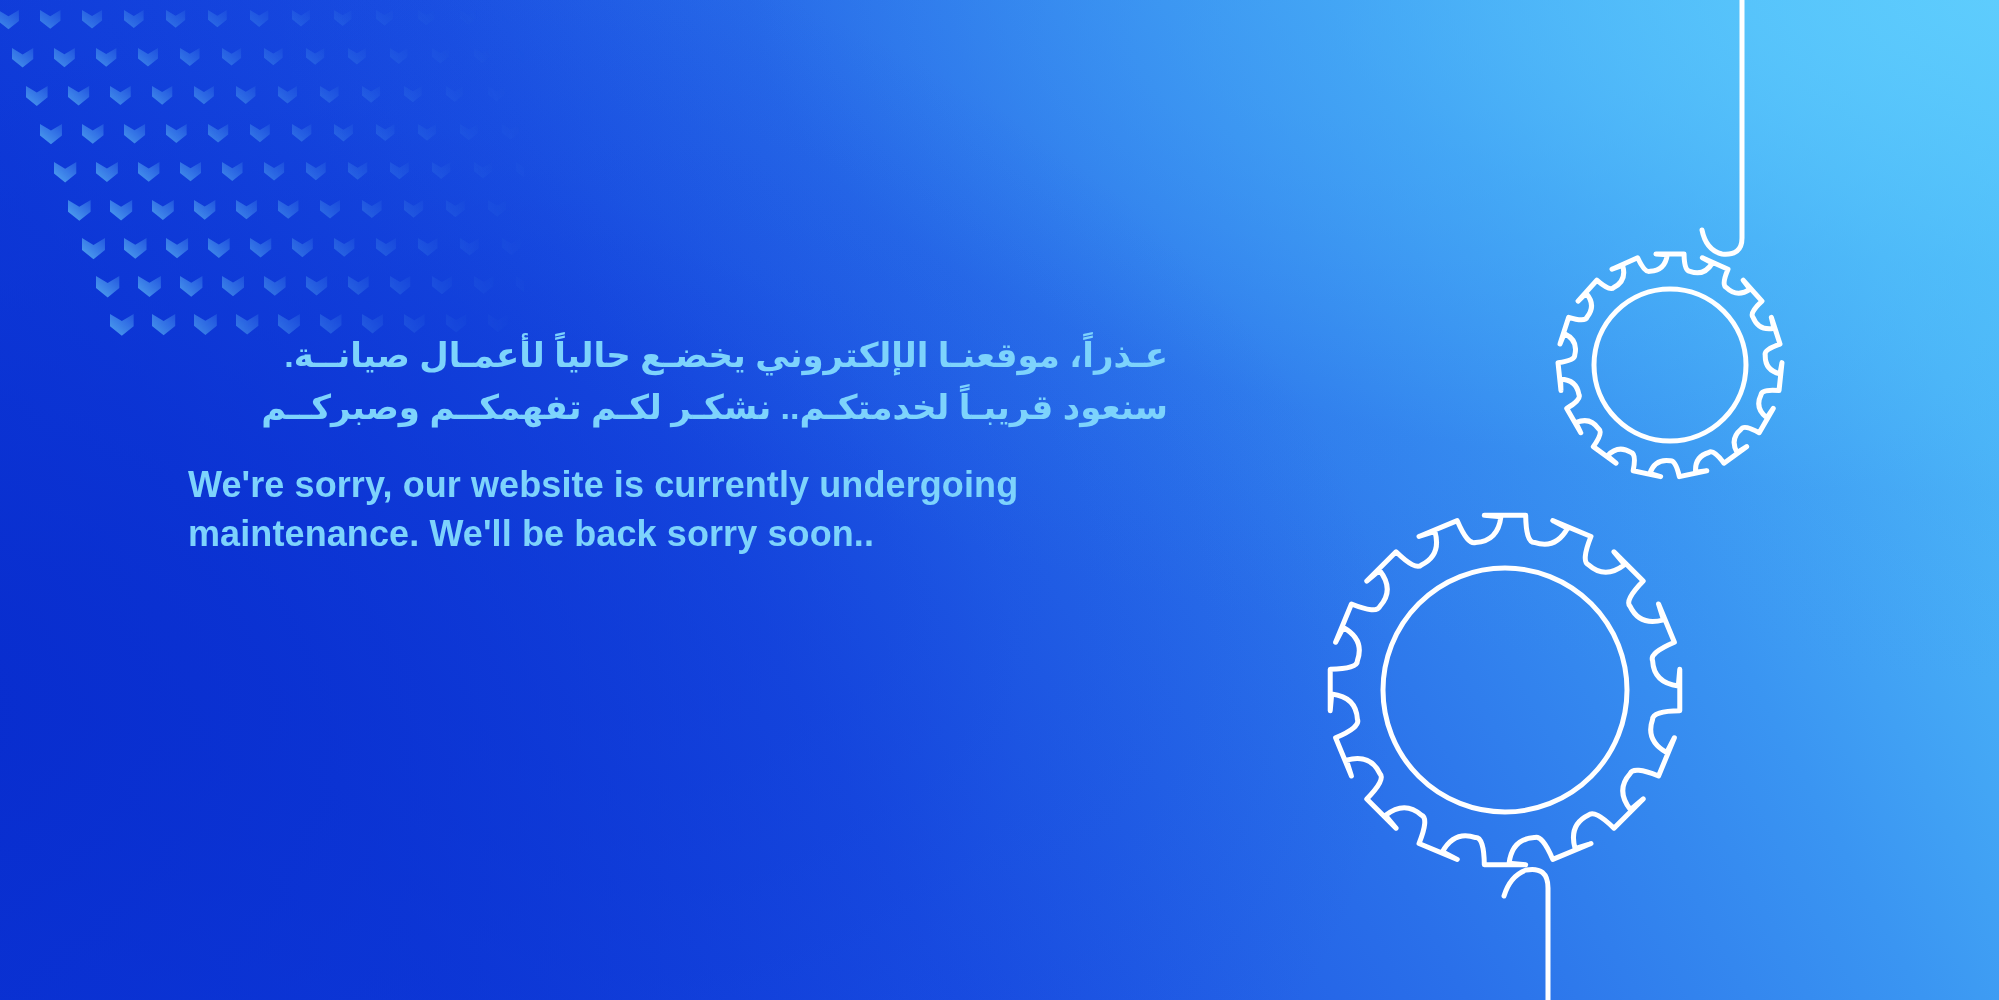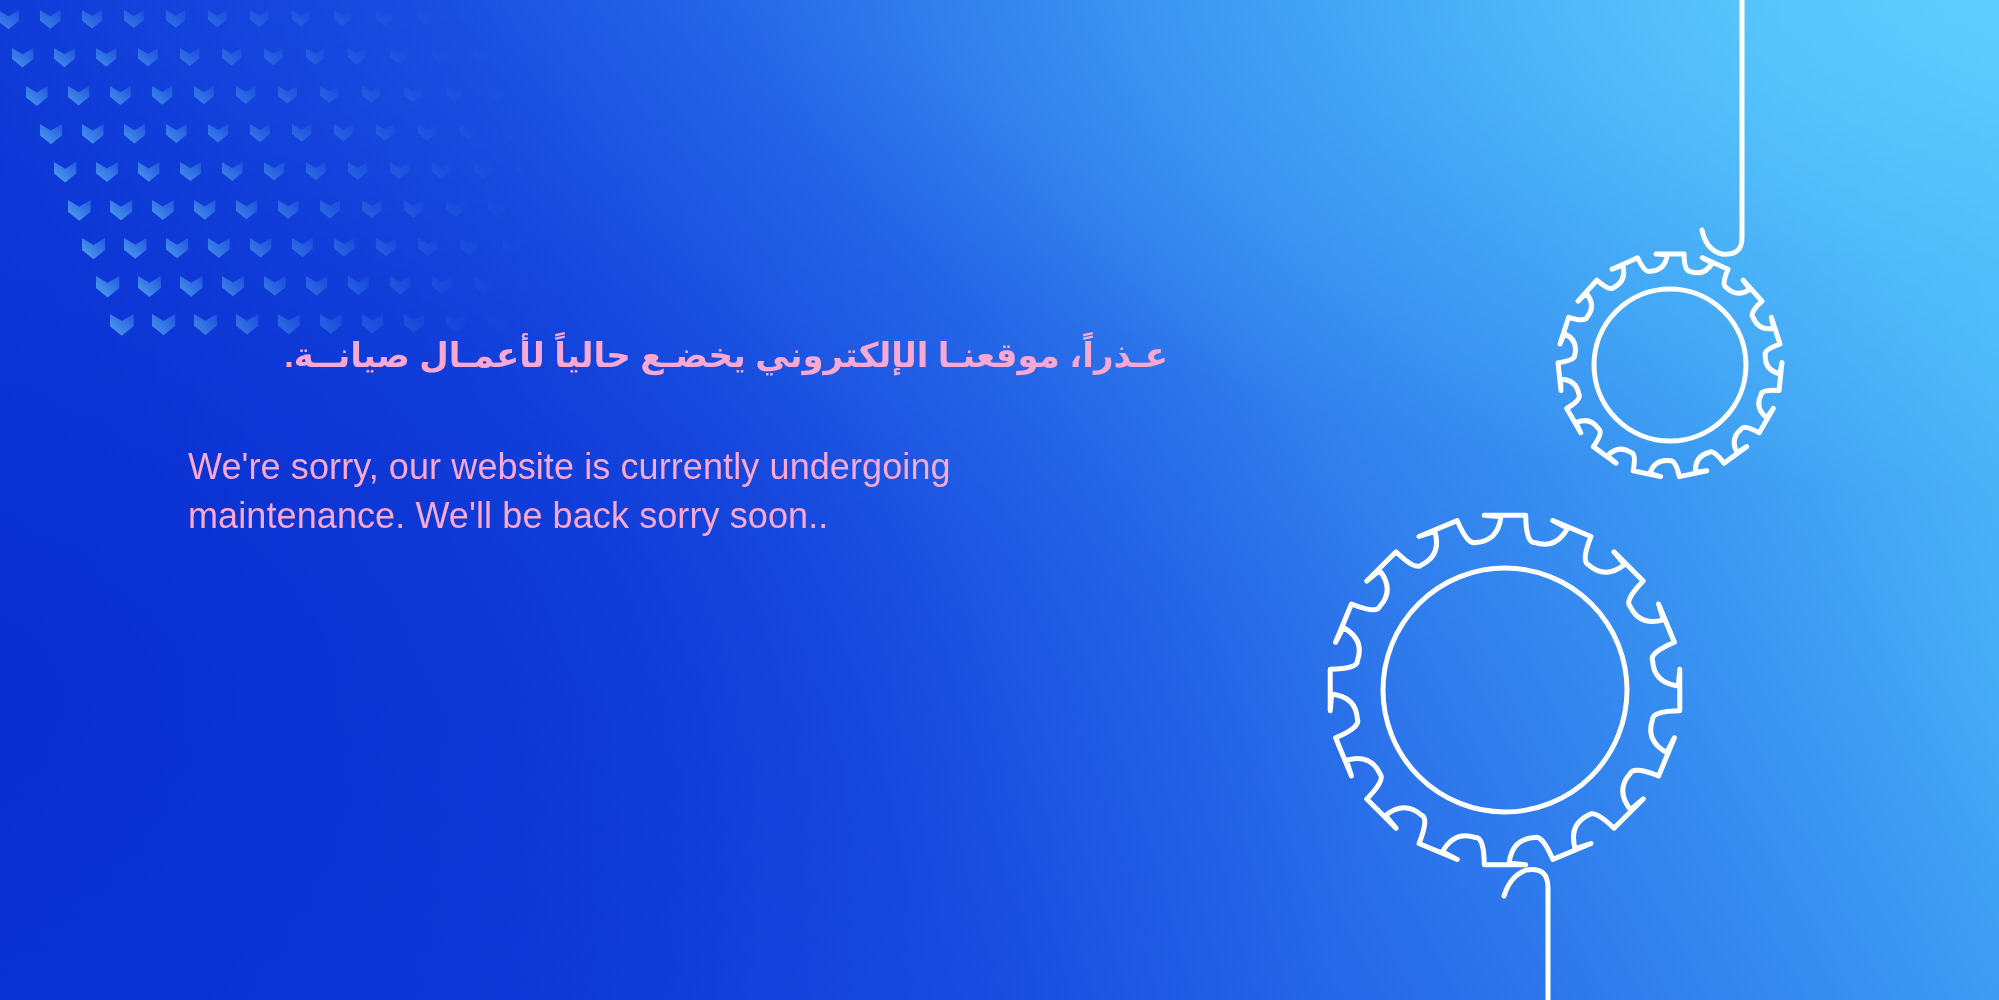--- a/index.html
+++ b/index.html
@@ -67,38 +67,38 @@
     height: 1000px;
     pointer-events: none;
   }
 
   
   .copy {
     position: absolute;
     left: 188px;
     top: 330px;
     width: 980px;
-    color: #f9a8d4;
+    color: #7dd3fc;
   }
   .ar-block {
     direction: rtl;
     text-align: right;
     unicode-bidi: isolate;
     font-size: 34px;
     line-height: 1.52;
     font-weight: 600;
     letter-spacing: 0.1px;
   }
   .ar-line { display: block; white-space: nowrap; }
 
   .en-block {
-    margin-top: 61px;
+    margin-top: 28px;
     font-size: 36px;
     line-height: 1.36;
-    font-weight: 400;
+    font-weight: 700;
     letter-spacing: 0.1px;
   }
   .en-line { display: block; white-space: nowrap; }
 </style>
 </head>
 <body>
 
 <div id="stage">
 
   <div class="bg-base"></div>
@@ -253,20 +253,21 @@
       <circle id="hub-small" cx="1670" cy="365" r="76"></circle>
       <path id="gear-large" d="M 1484.3134180474206 515.219951575933 L 1525.69 515.22 Q 1525.99 542.51 1534.36 542.41 Q 1555.46 549.83 1567.55 528.32 L 1552.77 520.61 L 1591.00 536.44 Q 1580.83 561.77 1588.60 564.88 Q 1605.26 579.81 1624.66 564.56 L 1613.96 551.78 L 1643.22 581.04 Q 1624.13 600.55 1630.12 606.40 Q 1639.80 626.57 1663.56 619.90 L 1658.56 604.00 L 1674.39 642.23 Q 1649.29 652.95 1652.59 660.64 Q 1653.81 682.98 1678.31 685.92 L 1679.78 669.31 L 1679.78 710.69 Q 1652.49 710.99 1652.59 719.36 Q 1645.17 740.46 1666.68 752.55 L 1674.39 737.77 L 1658.56 776.00 Q 1633.23 765.83 1630.12 773.60 Q 1615.19 790.26 1630.44 809.66 L 1643.22 798.96 L 1613.96 828.22 Q 1594.45 809.13 1588.60 815.12 Q 1568.43 824.80 1575.10 848.56 L 1591.00 843.56 L 1552.77 859.39 Q 1542.05 834.29 1534.36 837.59 Q 1512.02 838.81 1509.08 863.31 L 1525.69 864.78 L 1484.31 864.78 Q 1484.01 837.49 1475.64 837.59 Q 1454.54 830.17 1442.45 851.68 L 1457.23 859.39 L 1419.00 843.56 Q 1429.17 818.23 1421.40 815.12 Q 1404.74 800.19 1385.34 815.44 L 1396.04 828.22 L 1366.78 798.96 Q 1385.87 779.45 1379.88 773.60 Q 1370.20 753.43 1346.44 760.10 L 1351.44 776.00 L 1335.61 737.77 Q 1360.71 727.05 1357.41 719.36 Q 1356.19 697.02 1331.69 694.08 L 1330.22 710.69 L 1330.22 669.31 Q 1357.51 669.01 1357.41 660.64 Q 1364.83 639.54 1343.32 627.45 L 1335.61 642.23 L 1351.44 604.00 Q 1376.77 614.17 1379.88 606.40 Q 1394.81 589.74 1379.56 570.34 L 1366.78 581.04 L 1396.04 551.78 Q 1415.55 570.87 1421.40 564.88 Q 1441.57 555.20 1434.90 531.44 L 1419.00 536.44 L 1457.23 520.61 Q 1467.95 545.71 1475.64 542.41 Q 1497.98 541.19 1500.92 516.69 Z"></path>
       <circle id="hub-large" cx="1505" cy="690" r="122"></circle>
     </g>
   </svg>
 
   <div class="copy">
 
     <div class="ar-block" lang="ar" dir="rtl">
       <span class="ar-line">عـذراً، موقعنـا الإلكتروني يخضـع حالياً لأعمـال صيانــة.</span>
+      <span class="ar-line">سنعود قريبـاً لخدمتكـم.. نشكـر لكـم تفهمكــم وصبركــم</span>
     </div>
 
     <div class="en-block" lang="en" dir="ltr">
       <span class="en-line">We're sorry, our website is currently undergoing</span>
       <span class="en-line">maintenance. We'll be back sorry soon..</span>
     </div>
 
   </div>
 </div>
 

